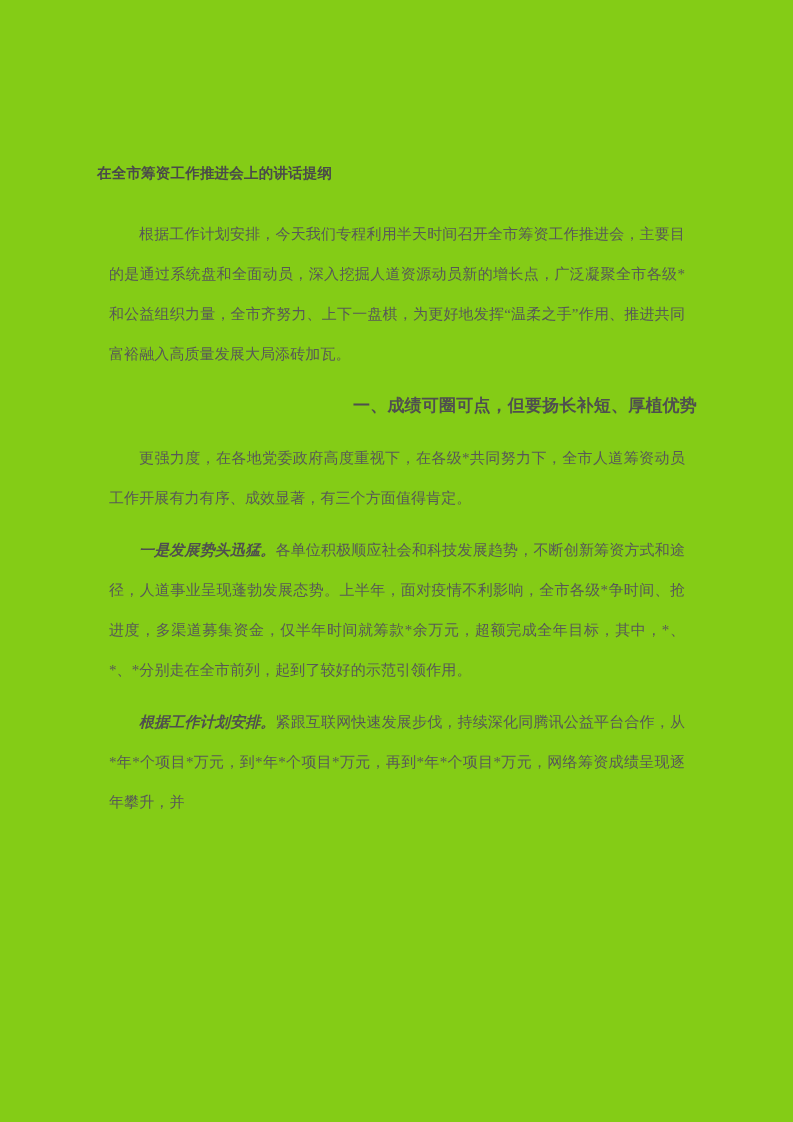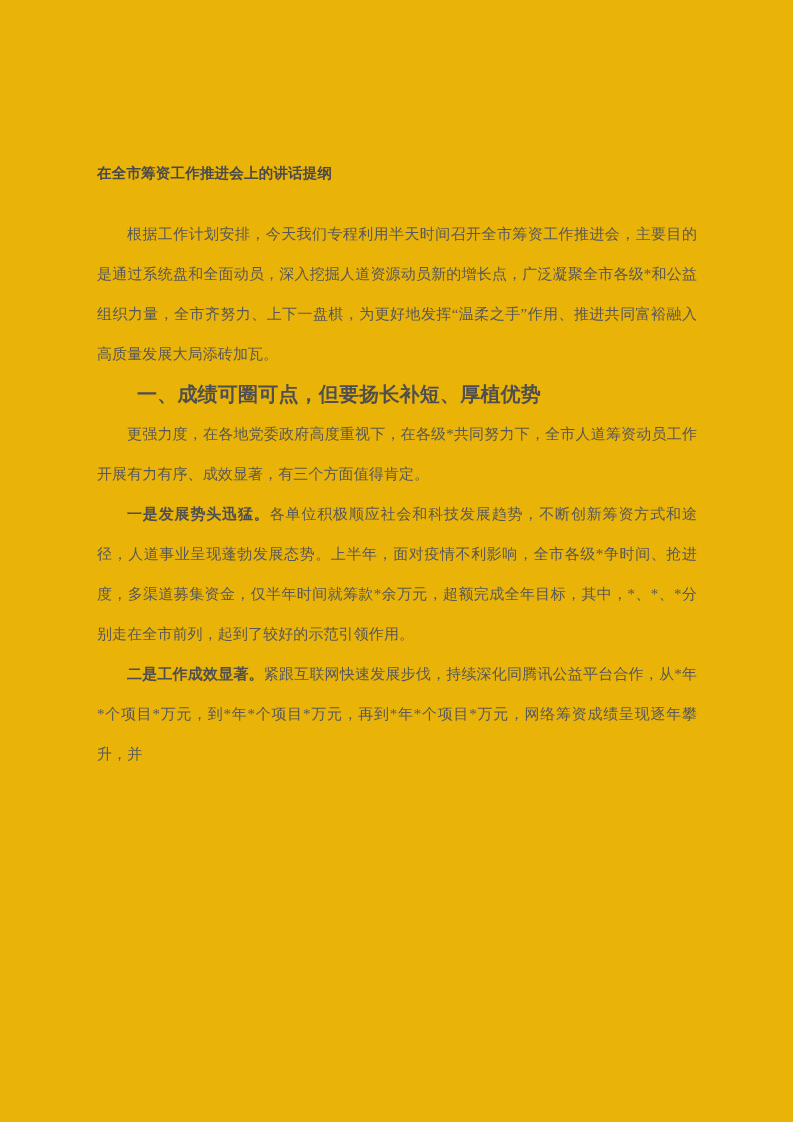--- a/index.html
+++ b/index.html
@@ -10,21 +10,21 @@
   body {
     width: 793px;
     height: 1122px;
     overflow: hidden;
     font-family: "Liberation Serif", "DejaVu Serif", serif;
   }
   .page {
     position: relative;
     width: 793px;
     height: 1122px;
-    background: #eab308;
+    background: #84cc16;
     box-sizing: border-box;
   }
   .content {
     position: absolute;
     left: 97px;
     top: 160px;
     width: 600px;
   }
   .doc-title {
     font-size: 14.5px;
@@ -34,55 +34,56 @@
     letter-spacing: 0.2px;
     margin: 0 0 28px 0;
     text-align: left;
   }
   .para {
     font-size: 15px;
     color: #585858;
     line-height: 40px;
     text-align: justify;
     text-justify: inter-ideograph;
-    margin: 0;
+    margin: 12px;
     text-indent: 2em;
     letter-spacing: 0.1px;
   }
   .para + .para {
     margin-top: 0px;
   }
   .section-heading {
-    font-size: 20px;
+    font-size: 17px;
     font-weight: bold;
     color: #4f4f4f;
     line-height: 40px;
     text-indent: 2em;
     margin: 0;
-    text-align: left;
+    text-align: right;
     letter-spacing: 0.2px;
   }
   .lead {
     font-weight: bold;
     color: #4f4f4f;
+    font-style: italic;
   }
 </style>
 </head>
 <body>
 
 <div class="page">
   <div class="content">
 
     <h1 class="doc-title">在全市筹资工作推进会上的讲话提纲</h1>
 
     <p class="para">根据工作计划安排，今天我们专程利用半天时间召开全市筹资工作推进会，主要目的是通过系统盘和全面动员，深入挖掘人道资源动员新的增长点，广泛凝聚全市各级*和公益组织力量，全市齐努力、上下一盘棋，为更好地发挥“温柔之手”作用、推进共同富裕融入高质量发展大局添砖加瓦。</p>
 
 
     <p class="section-heading">一、成绩可圈可点，但要扬长补短、厚植优势</p>
 
     <p class="para">更强力度，在各地党委政府高度重视下，在各级*共同努力下，全市人道筹资动员工作开展有力有序、成效显著，有三个方面值得肯定。</p>
 
     <p class="para"><span class="lead">一是发展势头迅猛。</span><span>各单位积极顺应社会和科技发展趋势，不断创新筹资方式和途径，人道事业呈现蓬勃发展态势。上半年，面对疫情不利影响，全市各级*争时间、抢进度，多渠道募集资金，仅半年时间就筹款*余万元，超额完成全年目标，其中，*、*、*分别走在全市前列，起到了较好的示范引领作用。</span></p>
 
-    <p class="para"><span class="lead">二是工作成效显著。</span><span>紧跟互联网快速发展步伐，持续深化同腾讯公益平台合作，从*年*个项目*万元，到*年*个项目*万元，再到*年*个项目*万元，网络筹资成绩呈现逐年攀升，并</span></p>
+    <p class="para"><span class="lead">根据工作计划安排。</span><span>紧跟互联网快速发展步伐，持续深化同腾讯公益平台合作，从*年*个项目*万元，到*年*个项目*万元，再到*年*个项目*万元，网络筹资成绩呈现逐年攀升，并</span></p>
 
   </div>
 </div>
 
 </body></html>

